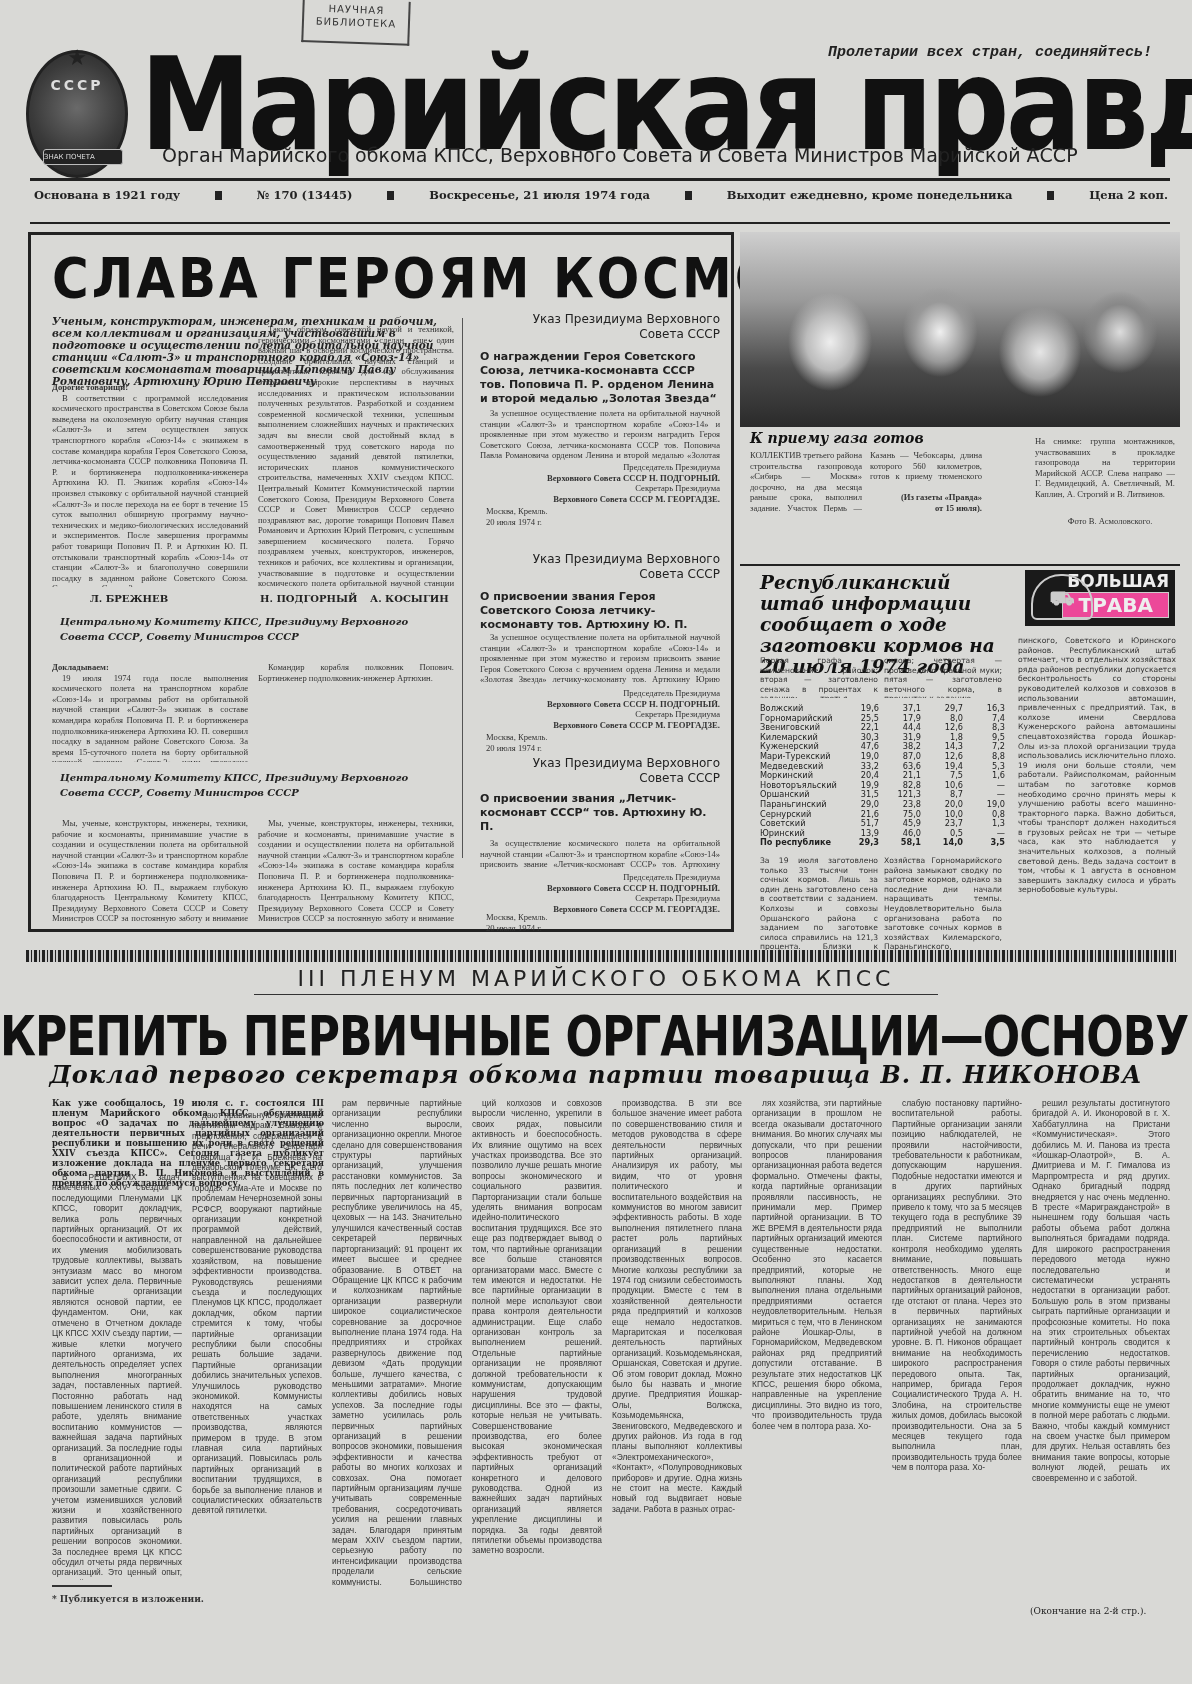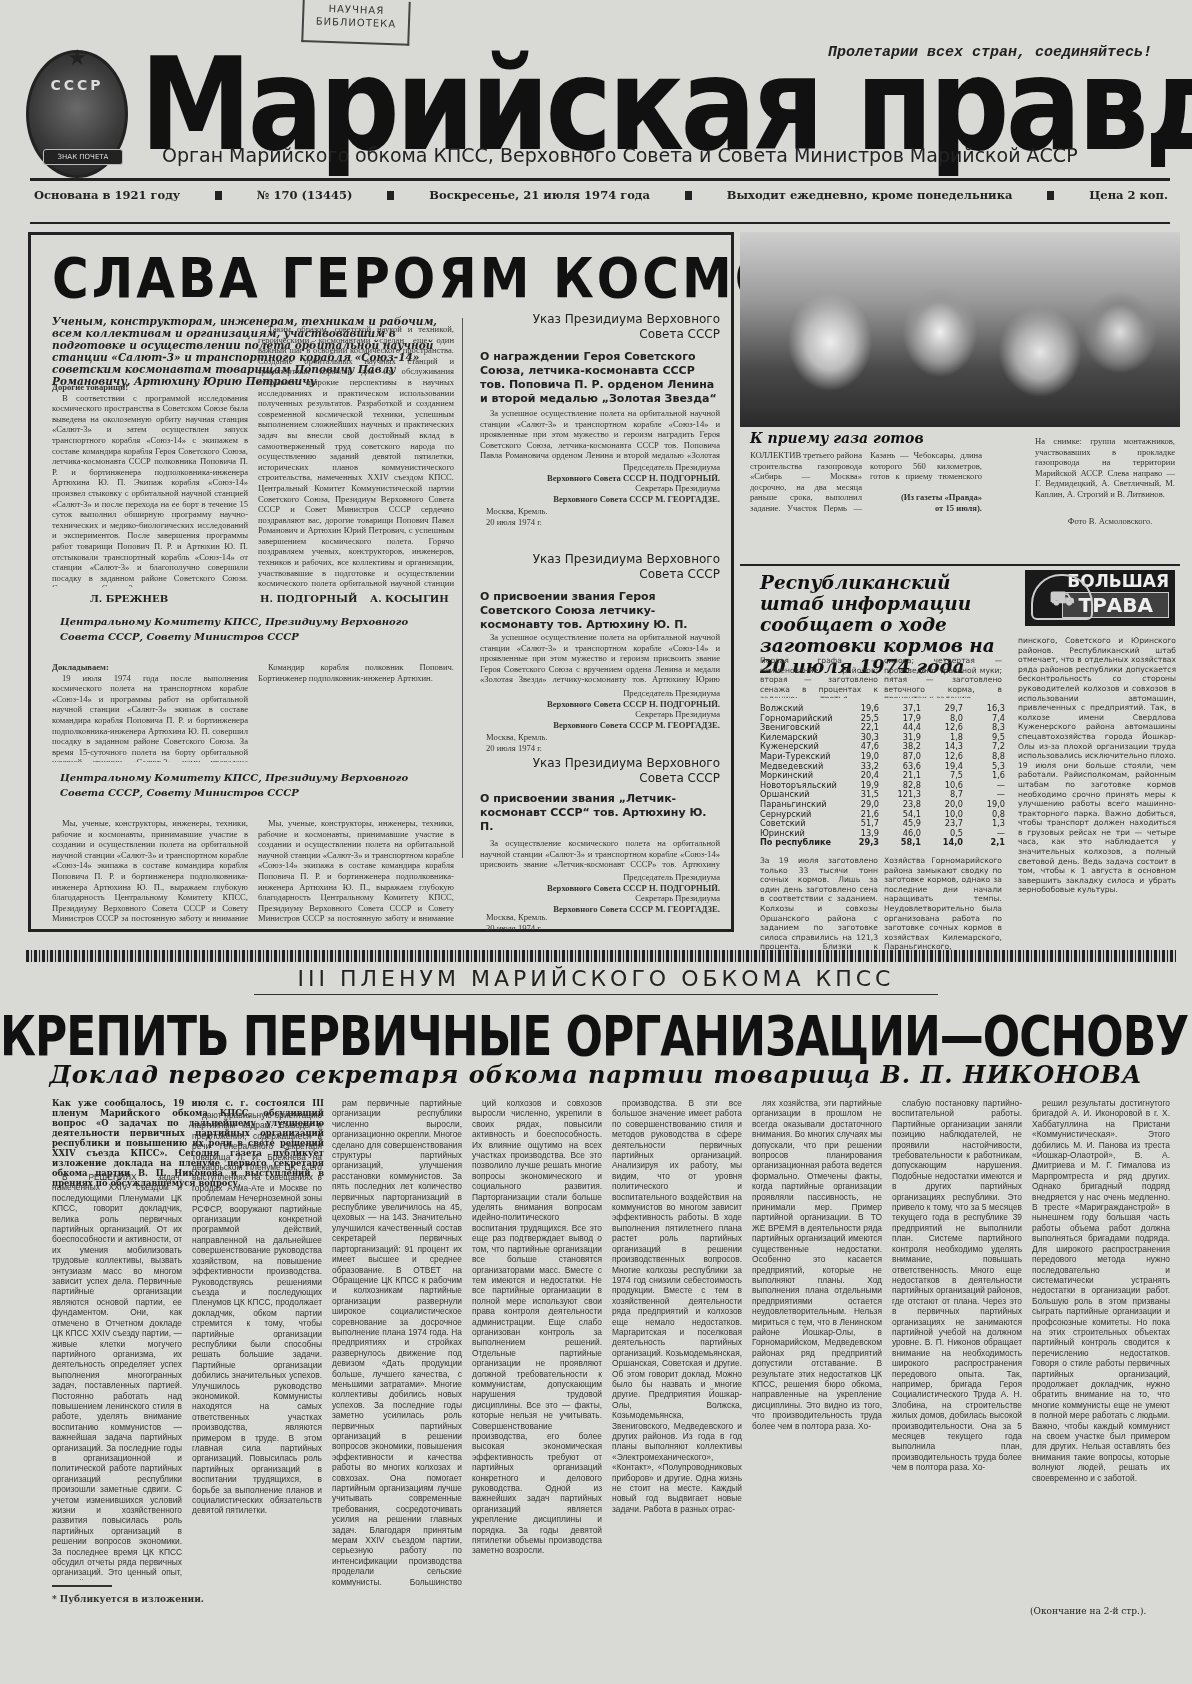--- a/index.html
+++ b/index.html
@@ -3,21 +3,21 @@
 <meta charset="utf-8">
 <style>
 *{box-sizing:border-box;margin:0;padding:0}
 html,body{width:1192px;height:1684px;overflow:hidden}
 body{background:#d9d9d6;color:#1a1a1a;font-family:"Liberation Serif",serif;position:relative}
 .abs{position:absolute}
 .stamp{left:302px;top:0;width:108px;height:44px;border:2px solid #444;border-top:none;font-family:"DejaVu Sans",sans-serif;font-size:10px;line-height:13px;text-align:center;color:#333;padding-top:3px;letter-spacing:1px;transform:rotate(2deg)}
 .motto{right:40px;top:44px;font-family:Liberation Mono, monospace;font-style:italic;font-weight:bold;font-size:15px;color:#222}
 .emblem{left:26px;top:50px;width:102px;height:128px;border-radius:50%;background:radial-gradient(circle at 50% 45%,#6a6a6a 0%,#3a3a3a 55%,#1f1f1f 100%);border:3px solid #222}
 .emblem .cccp{position:absolute;top:24px;left:0;width:100%;text-align:center;color:#ddd;font-family:"DejaVu Sans",sans-serif;font-weight:bold;font-size:14px;letter-spacing:3px}
-.emblem .ribbon{position:absolute;bottom:10px;left:14px;right:2px;height:16px;background:#222;border:1px solid #bbb;border-radius:3px;color:#ddd;font-size:7px;font-family:"DejaVu Sans",sans-serif;text-align:center;line-height:14px}
+.emblem .ribbon{position:absolute;bottom:10px;left:14px;right:2px;height:16px;background:#222;border:1px solid #bbb;border-radius:3px;color:#ddd;font-size:7px;font-family:"DejaVu Sans",sans-serif;line-height:14px}
 .emblem .star{position:absolute;top:-8px;left:50%;transform:translateX(-50%);color:#222;font-size:22px}
 .mast{left:140px;top:40px;font-family:"DejaVu Sans",sans-serif;font-weight:bold;font-size:118px;line-height:120px;letter-spacing:-4px;color:#111;transform:scaleX(.95) scaleY(1.08);transform-origin:left top;white-space:nowrap}
 .organ{left:162px;top:144px;font-family:"DejaVu Sans",sans-serif;font-size:19px;color:#222;white-space:nowrap}
 .rule{background:#222}
 .infoline{left:34px;top:188px;width:1134px;display:flex;justify-content:space-between;align-items:center;font-family:"DejaVu Serif",serif;font-weight:bold;font-size:11.5px;color:#222}
 .sq{display:inline-block;width:7px;height:9px;background:#222}
 .box{border:3px solid #222}
 .cosmos-h{left:52px;top:246px;font-family:"DejaVu Sans",sans-serif;font-weight:bold;font-size:50px;letter-spacing:3px;color:#111;white-space:nowrap;transform:scaleY(1.1);transform-origin:left top}
 .dedic{left:52px;top:315px;width:390px;font-family:"DejaVu Serif",serif;font-style:italic;font-weight:bold;font-size:10.5px;line-height:12px;color:#222}
 .txt{font-family:"Liberation Serif",serif;font-size:8.6px;line-height:10.6px;color:#333;text-align:justify;overflow:hidden}
@@ -34,21 +34,21 @@
  radial-gradient(ellipse 50px 55px at 380px 100px,#ddd 0%,#888 50%,transparent 75%),
  linear-gradient(180deg,#cfcfcf 0%,#9a9a9a 35%,#4a4a4a 70%,#2a2a2a 100%);}
 .gas-h{left:750px;top:430px;font-family:"DejaVu Serif",serif;font-style:italic;font-weight:bold;font-size:14px;color:#111}
 .rep-h{left:760px;top:572px;font-family:"DejaVu Serif",serif;font-style:italic;font-weight:bold;font-size:18.5px;line-height:21px;color:#111}
 .tbl{left:760px;top:704px;width:245px;font-family:"DejaVu Sans",sans-serif;font-size:8.2px;line-height:9.6px;color:#222;border-collapse:collapse}
 .tbl td{padding:0}
 .tbl td.n{text-align:right;width:42px}
 .tbl tr.total td{font-weight:bold}
 .bigtrava{left:1025px;top:570px;width:150px;height:56px;background:#1a1a1a;color:#eee;font-family:"DejaVu Sans",sans-serif;font-weight:bold;text-align:right;padding-right:6px}
 .bigtrava .l1{font-size:17px;line-height:22px}
-.bigtrava .l2{font-size:20px;line-height:24px;background:#404040;display:inline-block;padding:0 15px;border:1px solid #ccc}
+.bigtrava .l2{font-size:20px;line-height:24px;background:#ec4899;display:inline-block;padding:0 15px;border:1px solid #ccc}
 .bigtrava .ico{position:absolute;left:6px;top:4px;width:62px;height:46px;border:2px solid #ccc;border-radius:30px 30px 6px 6px;color:#ccc;font-size:20px;text-align:center;line-height:44px}
 .dots{left:26px;top:950px;width:1150px;height:12px;background:repeating-linear-gradient(90deg,#222 0 3px,#ccc 3px 5px,#222 5px 6px,#ccc 6px 8px)}
 .plenum{left:0;width:1192px;top:966px;text-align:center;font-family:"DejaVu Sans",sans-serif;font-size:22px;letter-spacing:4px;color:#222}
 .plenum-ul{left:254px;top:994px;width:684px;height:1px;background:#333}
 .main-h{left:0;width:1192px;top:1004px;text-align:center;font-family:"DejaVu Sans",sans-serif;font-weight:bold;font-size:44px;letter-spacing:-1px;color:#111;white-space:nowrap;transform:scaleY(1.25);transform-origin:center top}
 .sub-h{left:0;width:1192px;top:1060px;text-align:center;font-family:"DejaVu Serif",serif;font-style:italic;font-weight:bold;font-size:24px;letter-spacing:1px;color:#111}
 .intro{left:52px;top:1098px;width:272px;font-family:"DejaVu Serif",serif;font-weight:bold;font-size:8.4px;line-height:10px;color:#222;text-align:justify}
 .col{font-family:Liberation Sans, sans-serif;font-size:8.4px;line-height:10.4px;color:#333;text-align:justify;overflow:hidden}
 .col p{text-indent:10px}
 .cont{left:1030px;top:1606px;font-family:"DejaVu Serif",serif;font-size:9px;color:#222}
@@ -265,21 +265,21 @@
       <tr>
         <td>Параньгинский</td>
         <td class="n">29,0</td>
         <td class="n">23,8</td>
         <td class="n">20,0</td>
         <td class="n">19,0</td>
       </tr>
       <tr>
         <td>Сернурский</td>
         <td class="n">21,6</td>
-        <td class="n">54,1</td>
+        <td class="n">75,0</td>
         <td class="n">10,0</td>
         <td class="n">0,8</td>
       </tr>
       <tr>
         <td>Советский</td>
         <td class="n">51,7</td>
         <td class="n">45,9</td>
         <td class="n">23,7</td>
         <td class="n">1,3</td>
       </tr>
@@ -288,21 +288,21 @@
         <td class="n">13,9</td>
         <td class="n">46,0</td>
         <td class="n">0,5</td>
         <td class="n">—</td>
       </tr>
       <tr class="total">
         <td>По республике</td>
         <td class="n">29,3</td>
         <td class="n">58,1</td>
         <td class="n">14,0</td>
-        <td class="n">2,1</td>
+        <td class="n">3,5</td>
       </tr>
     </tbody>
 </table>
 
 <div class="abs txt" style="left:760px;top:856px;width:118px;height:94px;font-family:'DejaVu Sans',sans-serif;font-size:7.6px;line-height:9.6px">За 19 июля заготовлено только 33 тысячи тонн сочных кормов. Лишь за один день заготовлено сена в соответствии с заданием. Колхозы и совхозы Оршанского района с заданием по заготовке силоса справились на 121,3 процента. Близки к выполнению задания хозяйства Сернурского, Мари-Турекского и Новоторъяльского районов.</div>
 <div class="abs txt" style="left:884px;top:856px;width:118px;height:94px;font-family:'DejaVu Sans',sans-serif;font-size:7.6px;line-height:9.6px">Хозяйства Горномарийского района замыкают сводку по заготовке кормов, однако за последние дни начали наращивать темпы. Неудовлетворительно была организована работа по заготовке сочных кормов в хозяйствах Килемарского, Параньгинского,</div>
 
 <div class="abs bigtrava">
   <span class="ico">⛟</span>
   <div class="l1">БОЛЬШАЯ</div>

